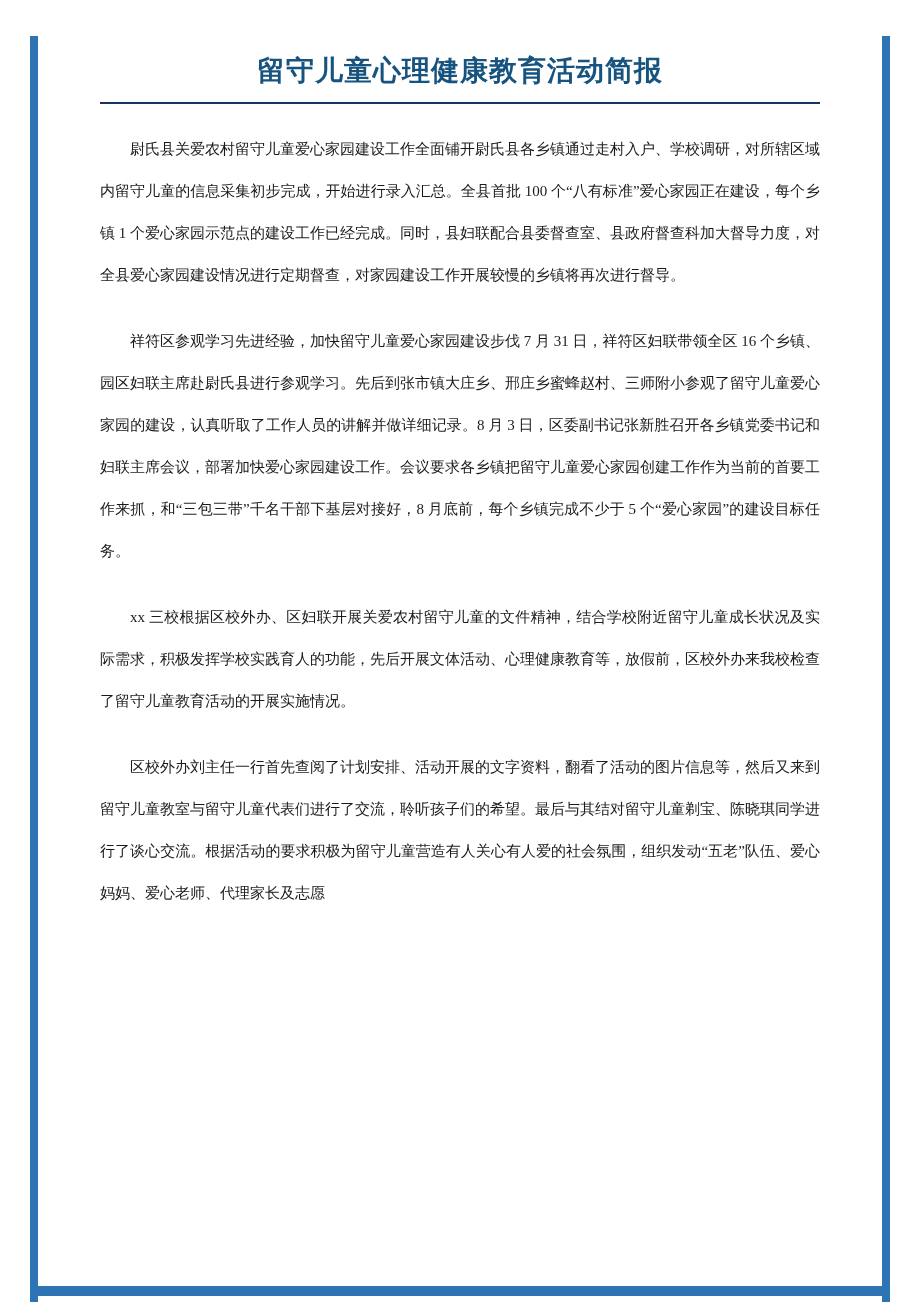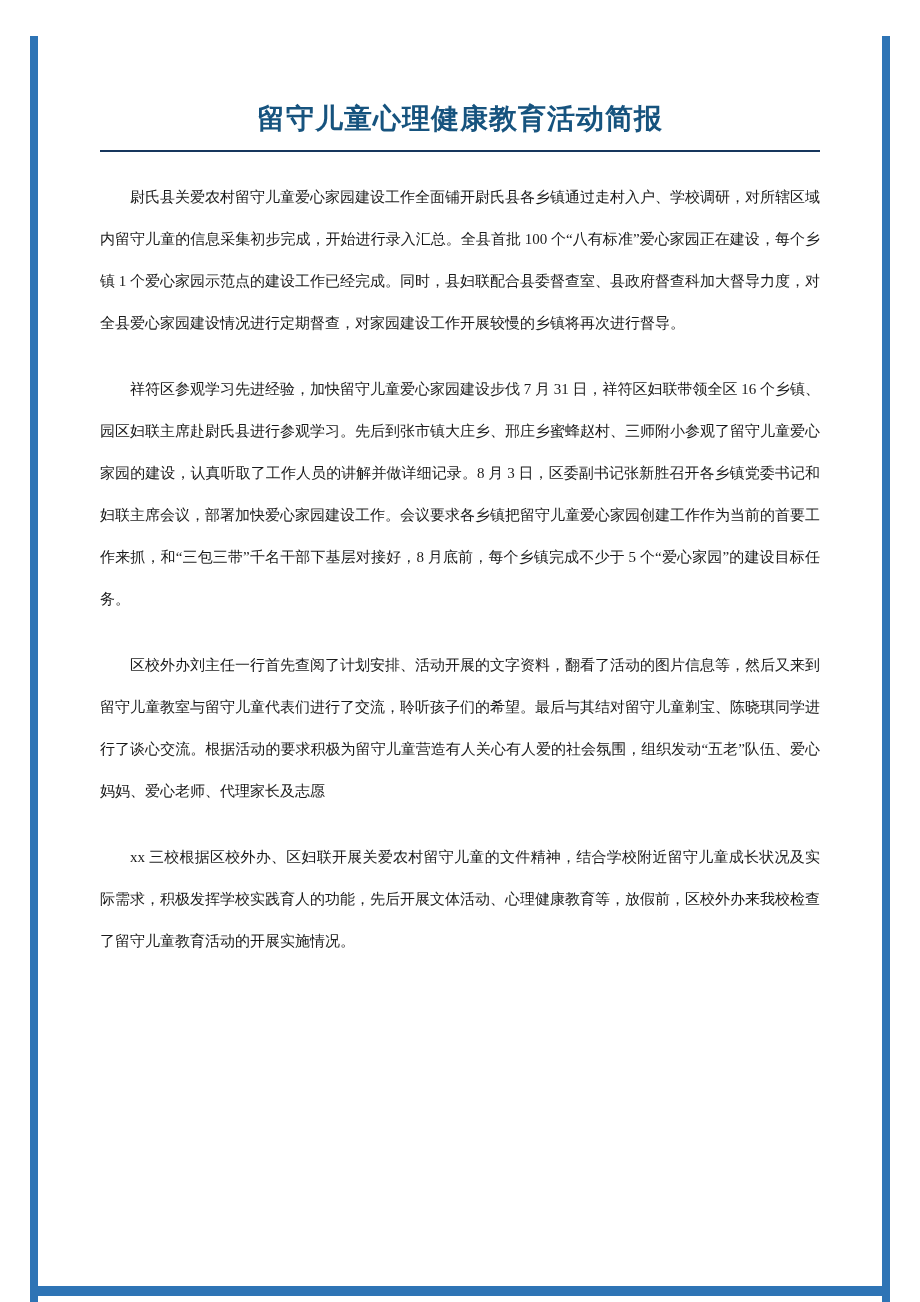--- a/index.html
+++ b/index.html
@@ -24,21 +24,21 @@
 
   .content {
     position: absolute;
     left: 100px;
     right: 100px;
     top: 0;
     z-index: 1;
   }
 
   .title {
-    margin: 100px 0 0 0;
+    margin: 52px 0 0 0;
     font-size: 28px;
     line-height: 38px;
     font-weight: bold;
     text-align: center;
     color: var(--title_color, #16537E);
     letter-spacing: 1px;
   }
 
   .title-divider {
     height: 2px;
@@ -78,17 +78,17 @@
   <div class="bar bar-right"></div>
   <div class="bar bar-bottom"></div>
 
 
   <div class="content">
     <h1 class="title">留守儿童心理健康教育活动简报</h1>
     <div class="title-divider"></div>
 
     <p class="para">尉氏县关爱农村留守儿童爱心家园建设工作全面铺开尉氏县各乡镇通过走村入户、学校调研，对所辖区域内留守儿童的信息采集初步完成，开始进行录入汇总。全县首批 100 个“八有标准”爱心家园正在建设，每个乡镇 1 个爱心家园示范点的建设工作已经完成。同时，县妇联配合县委督查室、县政府督查科加大督导力度，对全县爱心家园建设情况进行定期督查，对家园建设工作开展较慢的乡镇将再次进行督导。</p>
     <p class="para">祥符区参观学习先进经验，加快留守儿童爱心家园建设步伐 7 月 31 日，祥符区妇联带领全区 16 个乡镇、园区妇联主席赴尉氏县进行参观学习。先后到张市镇大庄乡、邢庄乡蜜蜂赵村、三师附小参观了留守儿童爱心家园的建设，认真听取了工作人员的讲解并做详细记录。8 月 3 日，区委副书记张新胜召开各乡镇党委书记和妇联主席会议，部署加快爱心家园建设工作。会议要求各乡镇把留守儿童爱心家园创建工作作为当前的首要工作来抓，和“三包三带”千名干部下基层对接好，8 月底前，每个乡镇完成不少于 5 个“爱心家园”的建设目标任务。</p>
+    <p class="para">xx 三校根据区校外办、区妇联开展关爱农村留守儿童的文件精神，结合学校附近留守儿童成长状况及实际需求，积极发挥学校实践育人的功能，先后开展文体活动、心理健康教育等，放假前，区校外办来我校检查了留守儿童教育活动的开展实施情况。</p>
     <p class="para">区校外办刘主任一行首先查阅了计划安排、活动开展的文字资料，翻看了活动的图片信息等，然后又来到留守儿童教室与留守儿童代表们进行了交流，聆听孩子们的希望。最后与其结对留守儿童剃宝、陈晓琪同学进行了谈心交流。根据活动的要求积极为留守儿童营造有人关心有人爱的社会氛围，组织发动“五老”队伍、爱心妈妈、爱心老师、代理家长及志愿</p>
-    <p class="para">xx 三校根据区校外办、区妇联开展关爱农村留守儿童的文件精神，结合学校附近留守儿童成长状况及实际需求，积极发挥学校实践育人的功能，先后开展文体活动、心理健康教育等，放假前，区校外办来我校检查了留守儿童教育活动的开展实施情况。</p>
   </div>
 
 </div>
 
 </body></html>

